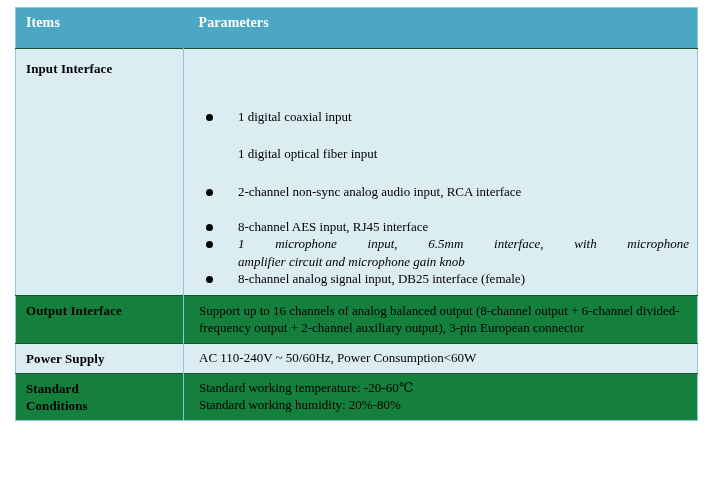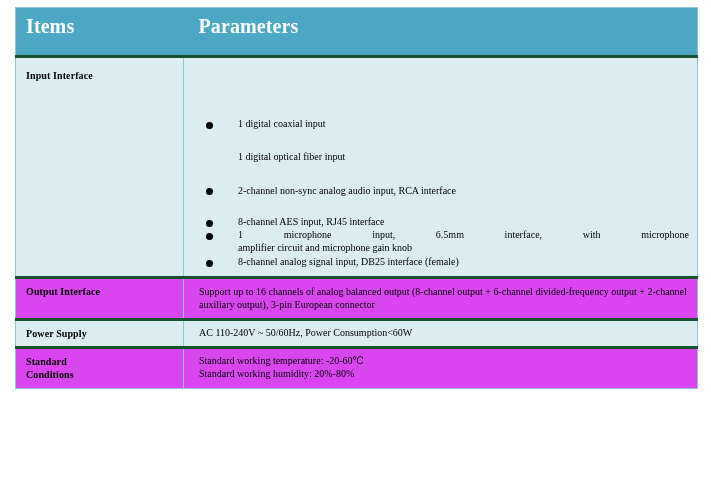--- a/index.html
+++ b/index.html
@@ -31,38 +31,38 @@
 
   table.spec col.c-items { width: 168px; }
   table.spec col.c-params { width: 514px; }
 
   
   thead th {
     background: #4CA7C4;
     color: #ffffff;
     text-align: left;
     font-weight: bold;
-    font-size: 20px;
+    font-size: 14px;
     line-height: 1.15;
     padding: 7px 0 17px 10px;
     border: none;
     vertical-align: top;
     letter-spacing: 0.1px;
   }
   thead th.h-params { padding-left: 15px; }
 
   
   tbody td {
-    border-top: 3px solid #14532d;
+    border-top: 1px solid #14532d;
     vertical-align: top;
-    font-size: 10px;
+    font-size: 13px;
     line-height: 1.33;
   }
   tbody tr.band td { background: #DBECF3; }
-  tbody tr.plain td { background: #d946ef; }
+  tbody tr.plain td { background: #15803d; }
 
   td.items-cell {
     font-weight: bold;
     padding: 6px 4px 6px 10px;
     letter-spacing: 0.1px;
     border-right: 1px solid #8FC7DA;
   }
   td.params-cell {
     padding: 6px 8px 6px 15px;
   }
@@ -86,20 +86,21 @@
     height: 7px;
     border-radius: 50%;
     background: #000000;
   }
   ul.bullets li.sp-a { margin-bottom: 20px; margin-top: 48px; }
   ul.bullets li.sp-b { margin-bottom: 20px; }
   ul.bullets li.sp-c { margin-bottom: 18px; }
   ul.bullets li.justify {
     text-align: justify;
     text-align-last: left;
+    font-style: italic;
   }
   ul.bullets li.justify .l1 {
     display: block;
     text-align: justify;
     text-align-last: justify;
   }
 
   .cell-line { display: block; }
 
   td.params-cell.tight { padding-top: 5px; padding-bottom: 5px; }

